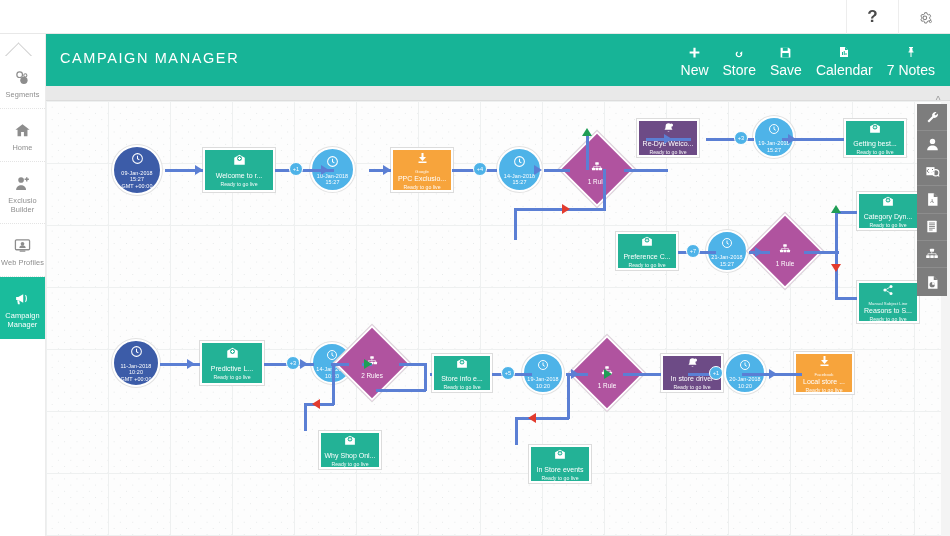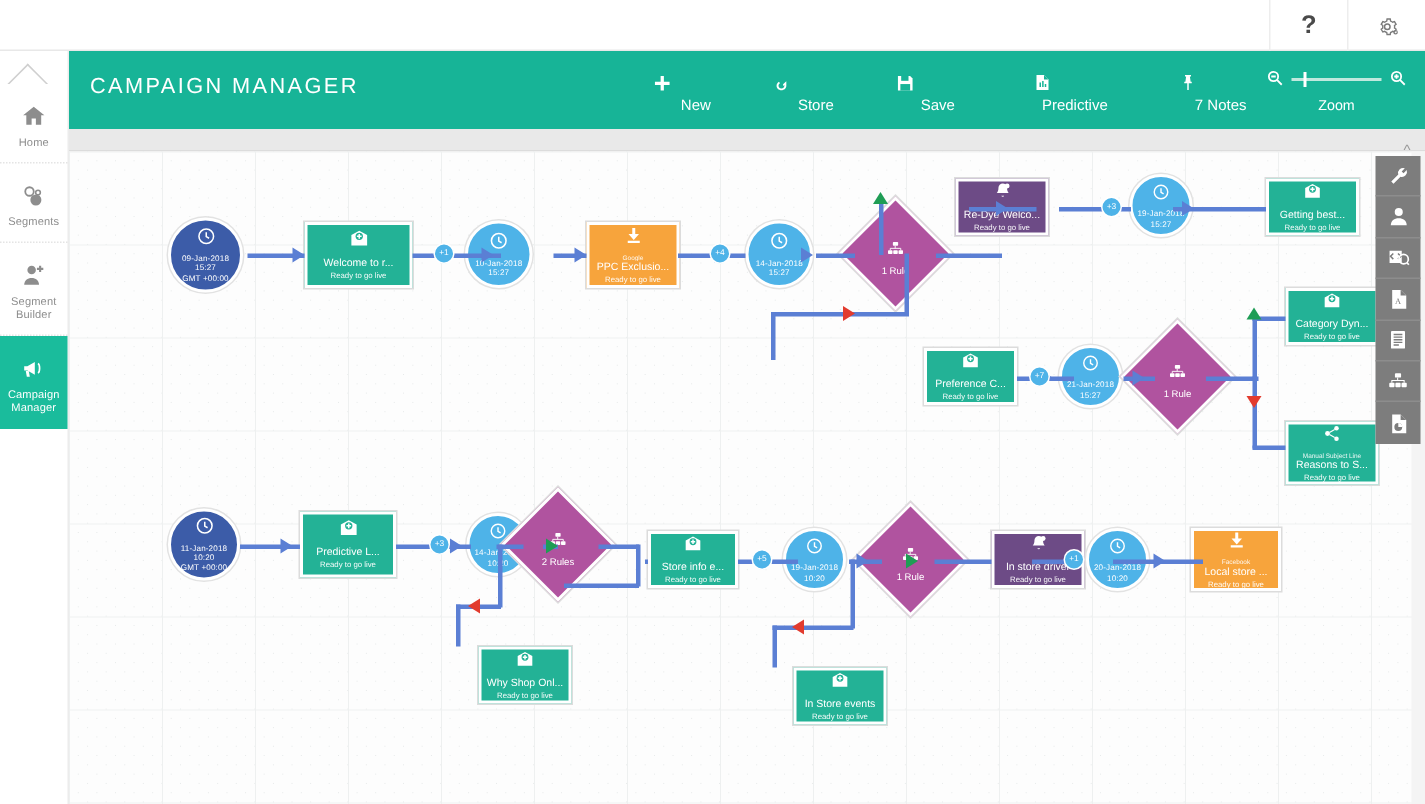--- a/index.html
+++ b/index.html
@@ -69,21 +69,21 @@
     position:absolute; left:14px; top:16px; color:#fff;
     font-size:14.5px; letter-spacing:1.6px;
   }
   .tools{ position:absolute; right:8px; top:0; height:52px; display:flex; align-items:center;}
   .tool{
     width:auto; min-width:42px; padding:0 7px; color:#fff; text-align:center; cursor:pointer;
     display:flex; flex-direction:column; align-items:center; justify-content:center;
   }
   .tool .tic{ height:17px; display:flex; align-items:flex-end; justify-content:center; font-size:14px;}
   .tool .tic svg{ fill:#fff; }
-  .tool .tlbl{ font-size:10px; margin-top:3px;margin-left:44px; }
+  .tool .tlbl{ font-size:14px; margin-top:3px; }
   .zoombox{ display:flex; flex-direction:column; align-items:center; padding:0 4px 0 6px; }
   .zoomrow{ display:flex; align-items:center; height:17px; }
   .zoomrow .zi{ font-size:12px; color:#fff; }
   .ztrack{ width:60px; height:1.5px; background:#bfe9de; margin:0 5px; position:relative;}
   .zhandle{ position:absolute; left:8px; top:-4px; width:2px; height:10px; background:#fff;}
   .zoombox .tlbl{ font-size:9.5px; color:#fff; margin-top:3px;}
 
   
   .canvas{
     position:absolute; left:46px; top:86px; width:904px; height:450px;
@@ -195,48 +195,59 @@
     </div>
   </div>
 </div>
 
 <div class="leftnav">
   <div class="nav-roof"></div>
 
   <div class="nav-item">
     <span class="nic">
       <svg width="19" height="17" viewBox="0 0 24 24">
-          <path d="M12 3L2 11h3v9h5v-6h4v6h5v-9h3z"></path>
-        </svg>
-    </span>
-    <span class="nlbl">Home</span>
+          <circle cx="8" cy="8" r="4" fill="none" stroke="#8d8d8d" stroke-width="1.7"></circle>
+          <circle cx="16" cy="9" r="2.2" fill="none" stroke="#8d8d8d" stroke-width="1.5"></circle>
+          <circle cx="14" cy="16" r="5.2"></circle>
+        </svg>
+    </span>
+    <span class="nlbl">Segments</span>
   </div>
 
   <div class="nav-item">
     <span class="nic">
       <svg width="19" height="17" viewBox="0 0 24 24">
-          <circle cx="8" cy="8" r="4" fill="none" stroke="#8d8d8d" stroke-width="1.7"></circle>
-          <circle cx="16" cy="9" r="2.2" fill="none" stroke="#8d8d8d" stroke-width="1.5"></circle>
-          <circle cx="14" cy="16" r="5.2"></circle>
-        </svg>
-    </span>
-    <span class="nlbl">Segments</span>
+          <path d="M12 3L2 11h3v9h5v-6h4v6h5v-9h3z"></path>
+        </svg>
+    </span>
+    <span class="nlbl">Home</span>
   </div>
 
   <div class="nav-item tall">
     <span class="nic">
       <svg width="19" height="17" viewBox="0 0 24 24">
           <circle cx="10" cy="7" r="4"></circle>
           <path d="M3 21c0-4 3.2-6.5 7-6.5s7 2.5 7 6.5z"></path>
           <path d="M18 3v6M15 6h6" stroke="#8d8d8d" stroke-width="2" fill="none"></path>
         </svg>
     </span>
-    <span class="nlbl">Segment Builder</span>
-  </div>
-
+    <span class="nlbl">Exclusio Builder</span>
+  </div>
+
+  <div class="nav-item">
+    <span class="nic">
+      <svg width="19" height="17" viewBox="0 0 24 24">
+          <rect x="2" y="4" width="20" height="14" rx="1.5" fill="none" stroke="#8d8d8d" stroke-width="1.8"></rect>
+          <circle cx="12" cy="9.5" r="2.6"></circle>
+          <path d="M7.5 15.5c0-2.4 2-3.7 4.5-3.7s4.5 1.3 4.5 3.7z"></path>
+          <rect x="8" y="19" width="8" height="1.8"></rect>
+        </svg>
+    </span>
+    <span class="nlbl">Web Profiles</span>
+  </div>
 
 
 
   <div class="nav-item tall active">
     <span class="nic">
       <svg width="19" height="17" viewBox="0 0 24 24">
           <path d="M3 10v4h3l7 4V6l-7 4z"></path>
           <path d="M16 7.5c2 1 2 8 0 9" fill="none" stroke="#fff" stroke-width="1.6"></path>
           <path d="M4.5 14.5l1 5.5h2.8l-1-5.5z"></path>
         </svg>
@@ -282,52 +293,32 @@
     <div class="tool">
       <span class="tic">
         <svg width="12" height="14" viewBox="0 0 24 24">
             <path d="M4 2h10l6 6v14H4z"></path>
             <path d="M14 2v6h6" fill="#17b497"></path>
             <rect x="8" y="12" width="2" height="6" fill="#17b497"></rect>
             <rect x="11.5" y="10" width="2" height="8" fill="#17b497"></rect>
             <rect x="15" y="14" width="2" height="4" fill="#17b497"></rect>
           </svg>
       </span>
-      <span class="tlbl">Predictive</span>
+      <span class="tlbl">Calendar</span>
     </div>
 
     <div class="tool">
       <span class="tic">
         <svg width="12" height="14" viewBox="0 0 24 24">
             <path d="M8 2h8v2h-1.5l1 7H17v2h-4v9h-2v-9H7v-2h1.5l1-7H8z"></path>
           </svg>
       </span>
       <span class="tlbl">7 Notes</span>
     </div>
 
-    <div class="zoombox">
-      <div class="zoomrow">
-        <span class="zi">
-          <svg width="12" height="12" viewBox="0 0 24 24" fill="none" stroke="#fff" stroke-width="2.4">
-              <circle cx="10" cy="10" r="6.2"></circle>
-              <path d="M14.6 14.6L21 21M7 10h6"></path>
-            </svg>
-        </span>
-        <span class="ztrack">
-          <span class="zhandle"></span>
-        </span>
-        <span class="zi">
-          <svg width="12" height="12" viewBox="0 0 24 24" fill="none" stroke="#fff" stroke-width="2.4">
-              <circle cx="10" cy="10" r="6.2"></circle>
-              <path d="M14.6 14.6L21 21M7 10h6M10 7v6"></path>
-            </svg>
-        </span>
-      </div>
-      <span class="tlbl">Zoom</span>
-    </div>
   </div>
 </div>
 
 <div class="canvas">
   <div class="ruler"></div>
   <div class="grid"></div>
   <div class="canvas-scroll-t"></div>
 
   <div class="link h" style="left:119px; top:83px; width:38px;"></div>
   <div class="arrow ar-r" style="left:149px; top:79px;"></div>

